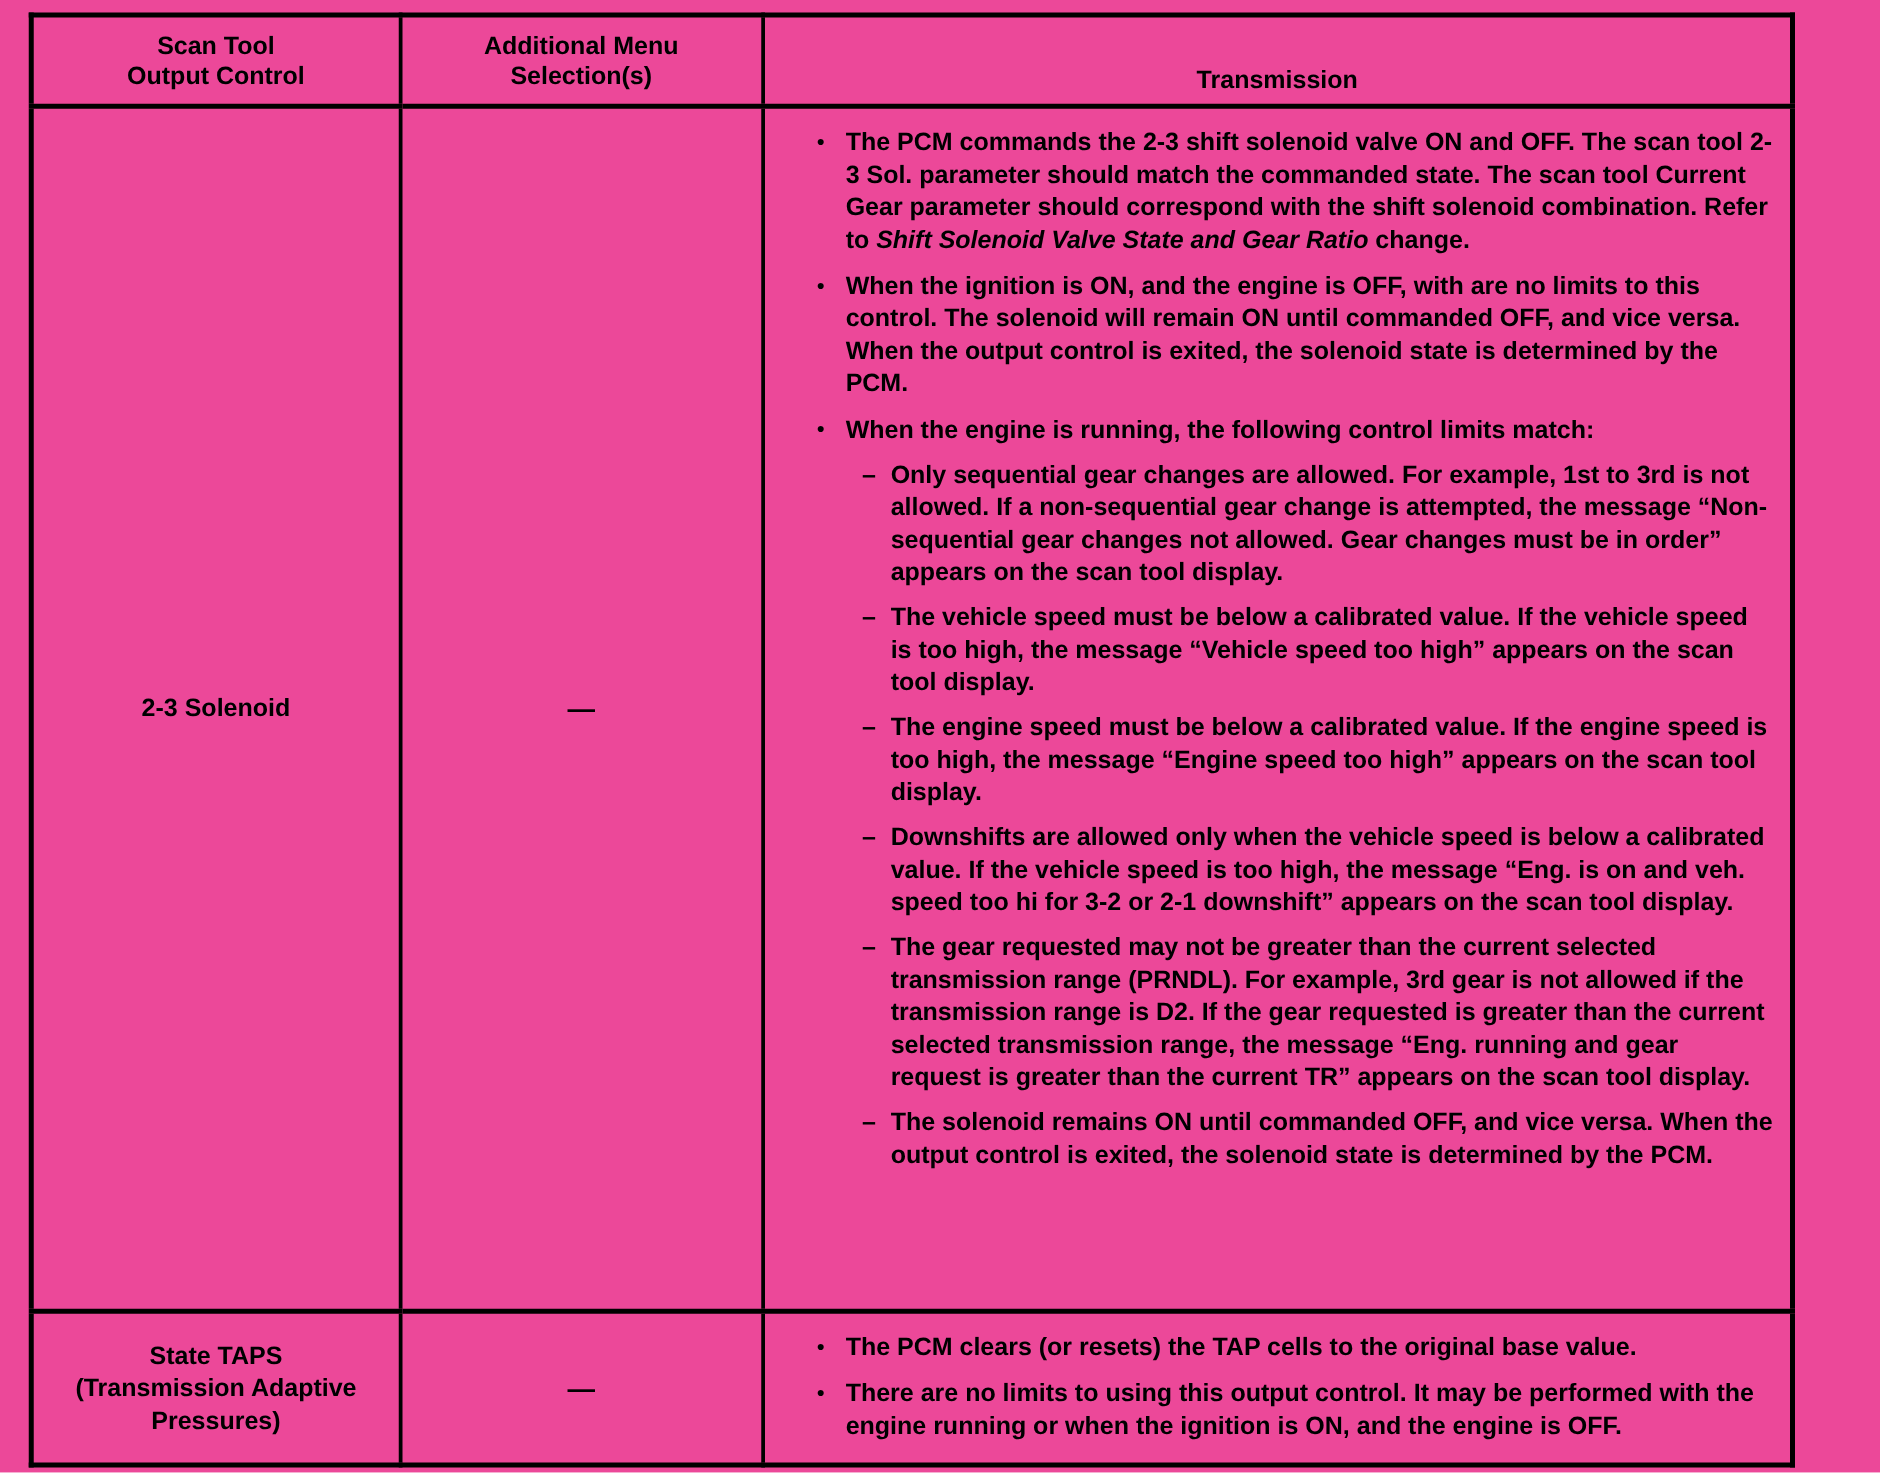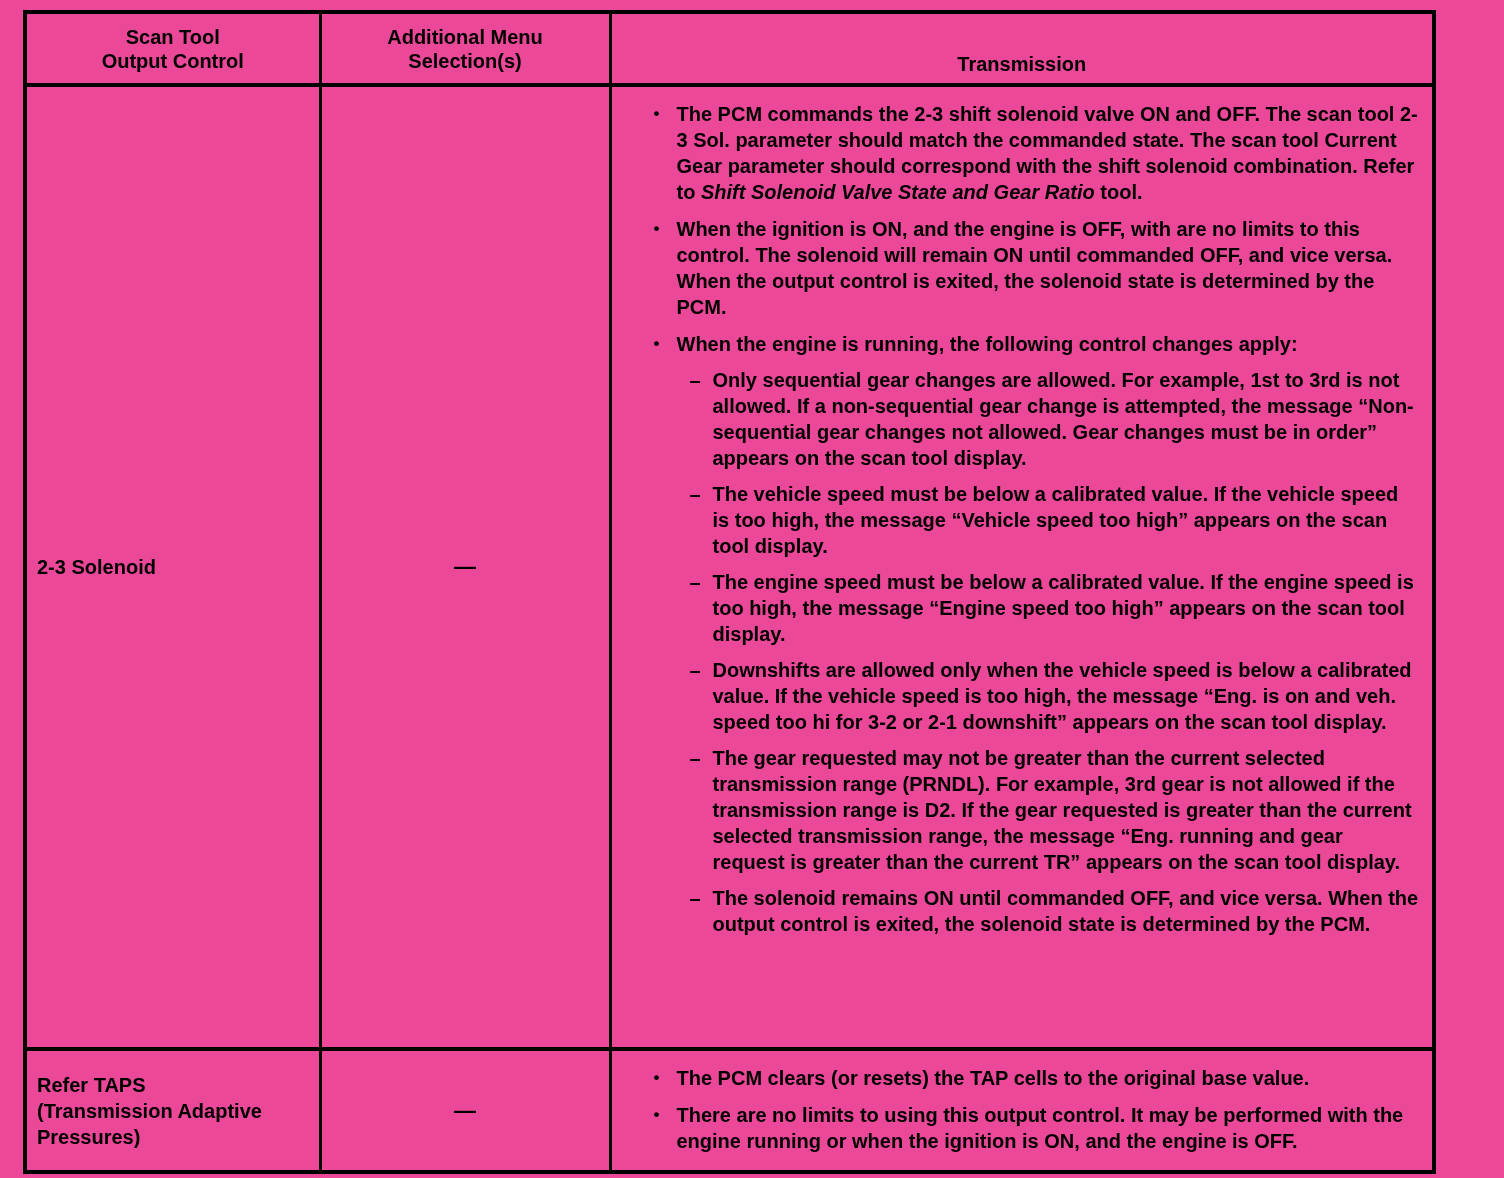--- a/index.html
+++ b/index.html
@@ -54,21 +54,21 @@
   }
 
   td {
     font-size: 20px;
     line-height: 26px;
     font-weight: 700;
     vertical-align: middle;
     padding: 0;
   }
   td.control-cell {
-    text-align: left;
+    text-align: center;
     padding: 6px 10px;
   }
   td.menu-cell {
     text-align: center;
     font-size: 22px;
   }
   td.desc-cell {
     vertical-align: top;
     text-align: left;
     padding: 14px 12px 10px 42px;
@@ -127,31 +127,31 @@
         <td class="control-cell">
           <span>2-3 Solenoid</span>
         </td>
         <td class="menu-cell">
           <span>—</span>
         </td>
         <td class="desc-cell">
 
           <div class="li">
             <span class="marker bullet-glyph">•</span>
-            <span class="li-text"><span>The PCM commands the 2-3 shift solenoid valve ON and OFF. The scan tool 2-3 Sol. parameter should match the commanded state. The scan tool Current Gear parameter should correspond with the shift solenoid combination. Refer to </span><span class="italic">Shift Solenoid Valve State and Gear Ratio</span><span> tool.</span></span>
+            <span class="li-text"><span>The PCM commands the 2-3 shift solenoid valve ON and OFF. The scan tool 2-3 Sol. parameter should match the commanded state. The scan tool Current Gear parameter should correspond with the shift solenoid combination. Refer to </span><span class="italic">Shift Solenoid Valve State and Gear Ratio</span><span> change.</span></span>
           </div>
 
           <div class="li">
             <span class="marker bullet-glyph">•</span>
             <span class="li-text">When the ignition is ON, and the engine is OFF, with are no limits to this control. The solenoid will remain ON until commanded OFF, and vice versa. When the output control is exited, the solenoid state is determined by the PCM.</span>
           </div>
 
           <div class="li">
             <span class="marker bullet-glyph">•</span>
-            <span class="li-text">When the engine is running, the following control changes apply:</span>
+            <span class="li-text">When the engine is running, the following control limits match:</span>
           </div>
 
           <div class="li sub">
             <span class="marker">–</span>
             <span class="li-text">Only sequential gear changes are allowed. For example, 1st to 3rd is not allowed. If a non-sequential gear change is attempted, the message “Non-sequential gear changes not allowed. Gear changes must be in order” appears on the scan tool display.</span>
           </div>
 
           <div class="li sub">
             <span class="marker">–</span>
             <span class="li-text">The vehicle speed must be below a calibrated value. If the vehicle speed is too high, the message “Vehicle speed too high” appears on the scan tool display.</span>
@@ -175,21 +175,21 @@
           <div class="li sub">
             <span class="marker">–</span>
             <span class="li-text">The solenoid remains ON until commanded OFF, and vice versa. When the output control is exited, the solenoid state is determined by the PCM.</span>
           </div>
 
         </td>
       </tr>
 
       <tr class="r2 row-divider">
         <td class="control-cell">
-          <span>Refer TAPS</span><br>
+          <span>State TAPS</span><br>
           <span>(Transmission Adaptive</span><br>
           <span>Pressures)</span>
         </td>
         <td class="menu-cell">
           <span>—</span>
         </td>
         <td class="desc-cell">
 
           <div class="li">
             <span class="marker bullet-glyph">•</span>

